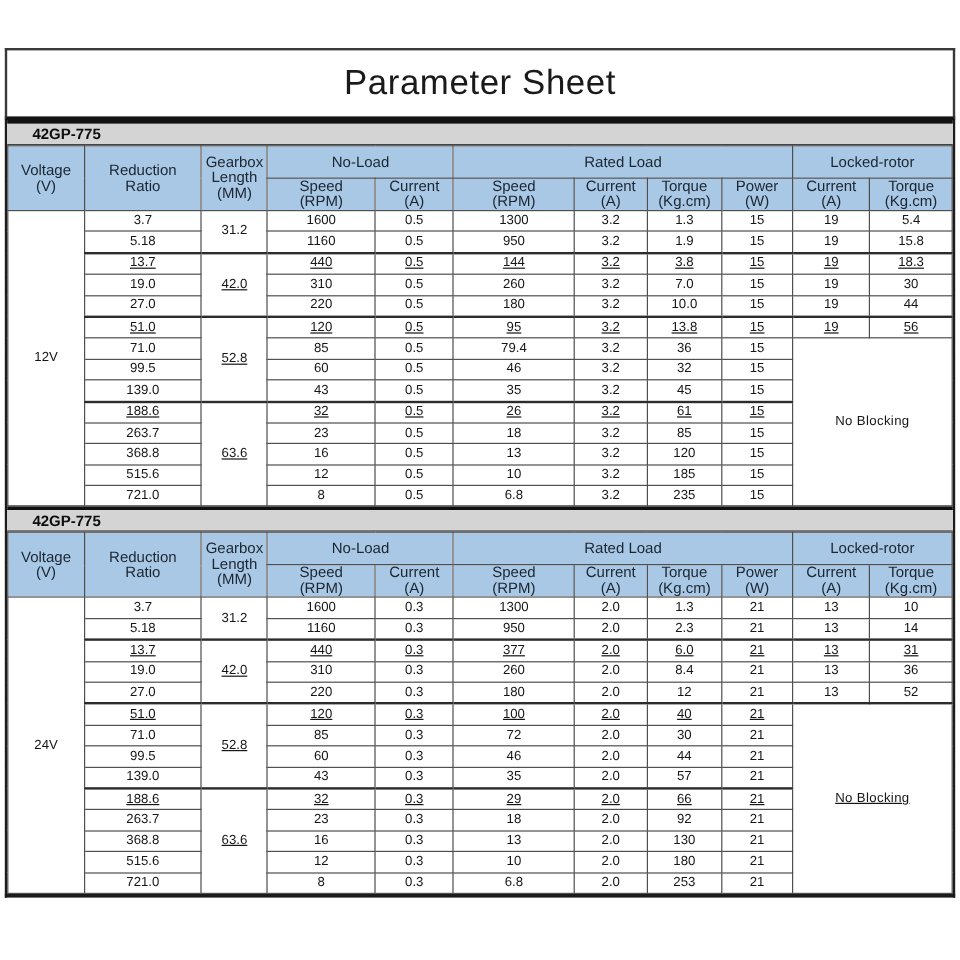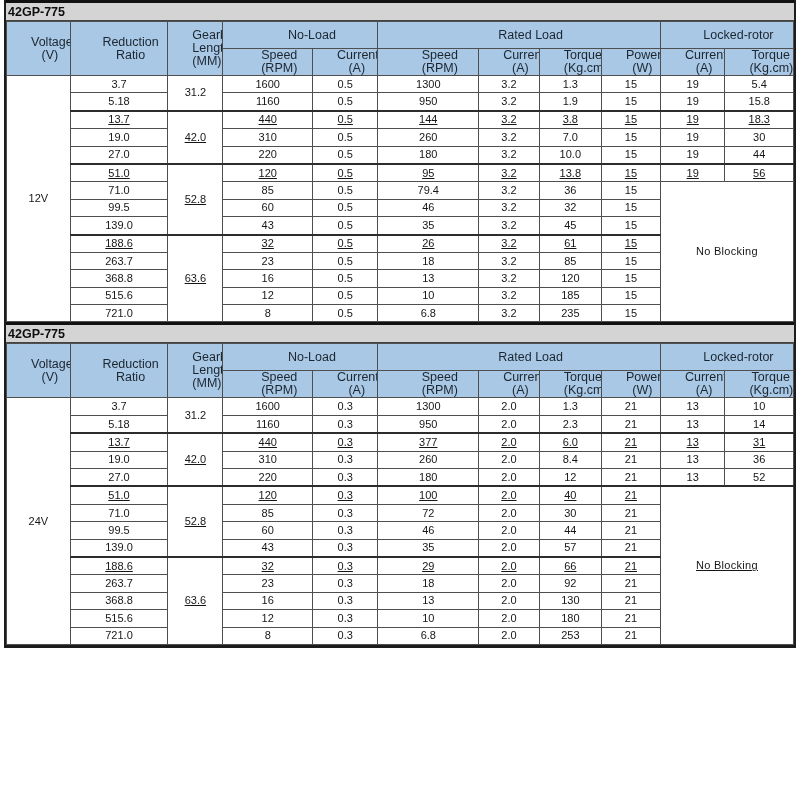--- a/index.html
+++ b/index.html
@@ -35,21 +35,21 @@
     border-bottom:3px solid #1c1c1c;
   }
 
   .model-row{
     background:#d4d4d4;
     border-top:3px solid #111;
     border-bottom:1px solid #444;
     font-size:12.5px;
     font-weight:bold;
     color:#0d0d0d;
-    padding:2px 6px 1px 2px;
+    padding:2px 6px 1px 21px;
     line-height:14px;
   }
 
   table.param-table{
     width:100%;
     border-collapse:collapse;
     table-layout:fixed;
   }
   table.param-table th,
   table.param-table td{
@@ -59,21 +59,20 @@
     overflow:hidden;
   }
   table.param-table thead th{
     background:#a8c8e6;
     font-weight:normal;
     font-size:12.5px;
     line-height:1.04;
     color:#1c2630;
     white-space:pre-line;
     height:26px;
-    padding-left:24px;
   }
   table.param-table tbody td{
     font-size:11px;
     color:#161616;
     background:#fff;
     height:16.4px;
     line-height:1;
   }
   tr.group-top td{border-top:2px solid #2c2c2c;text-decoration:underline;}
   td.no-blocking{
@@ -85,20 +84,23 @@
   col.c-volt{width:8.1%;} col.c-ratio{width:12.4%;} col.c-gear{width:7.0%;}
   col.c-nls{width:11.4%;} col.c-nlc{width:8.3%;}
   col.c-rls{width:12.8%;} col.c-rlc{width:7.7%;} col.c-tq{width:7.9%;} col.c-pw{width:7.5%;}
   col.c-lrc{width:8.2%;} col.c-lrt{width:8.7%;}
 </style>
 </head>
 <body>
 
 <div class="page">
 
+  <div class="title-box">
+    <div class="title">Parameter Sheet</div>
+  </div>
 
   <div class="sheet">
 
     <div>
       <div class="model-row">42GP-775</div>
       <table class="param-table">
         <colgroup>
           <col class="c-volt">
             <col class="c-ratio">
             <col class="c-gear">

